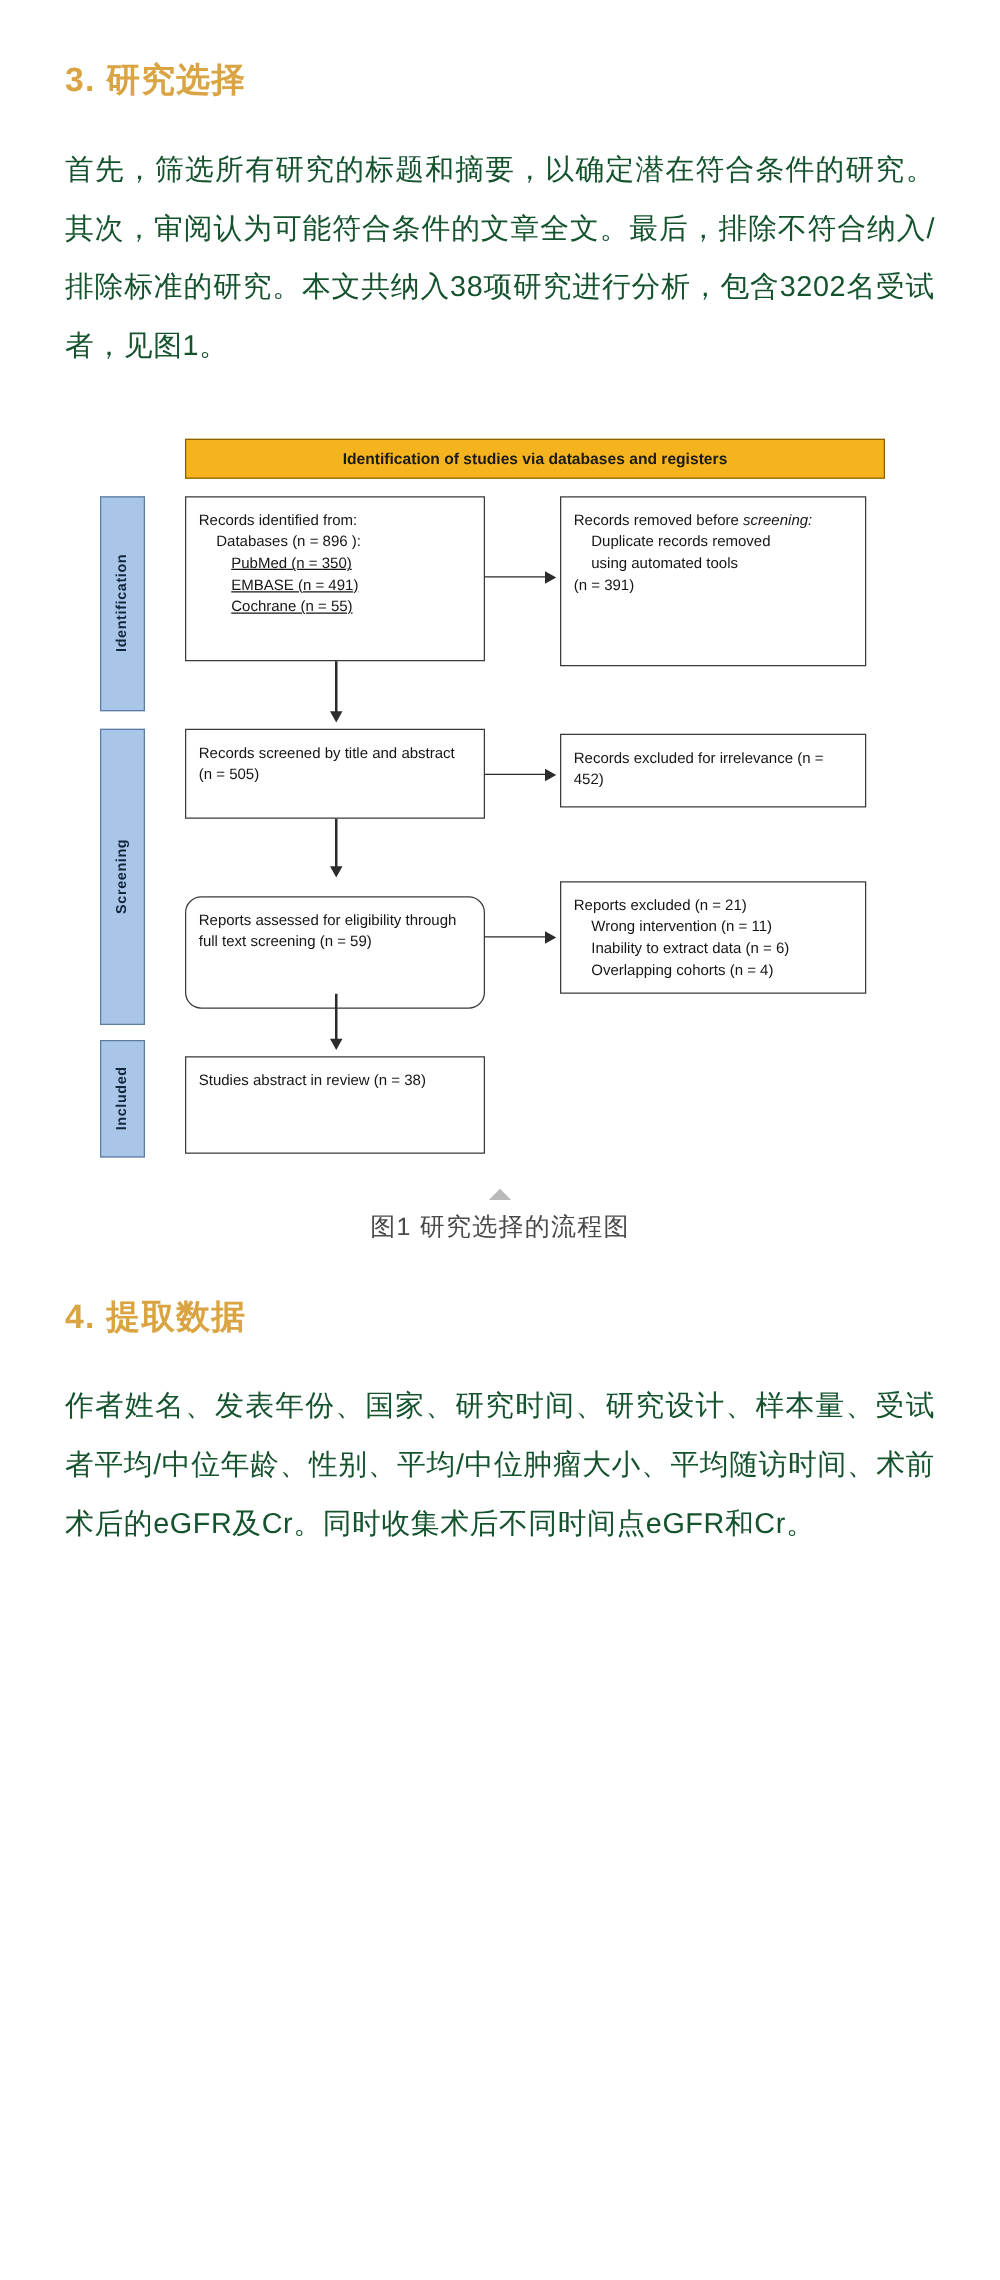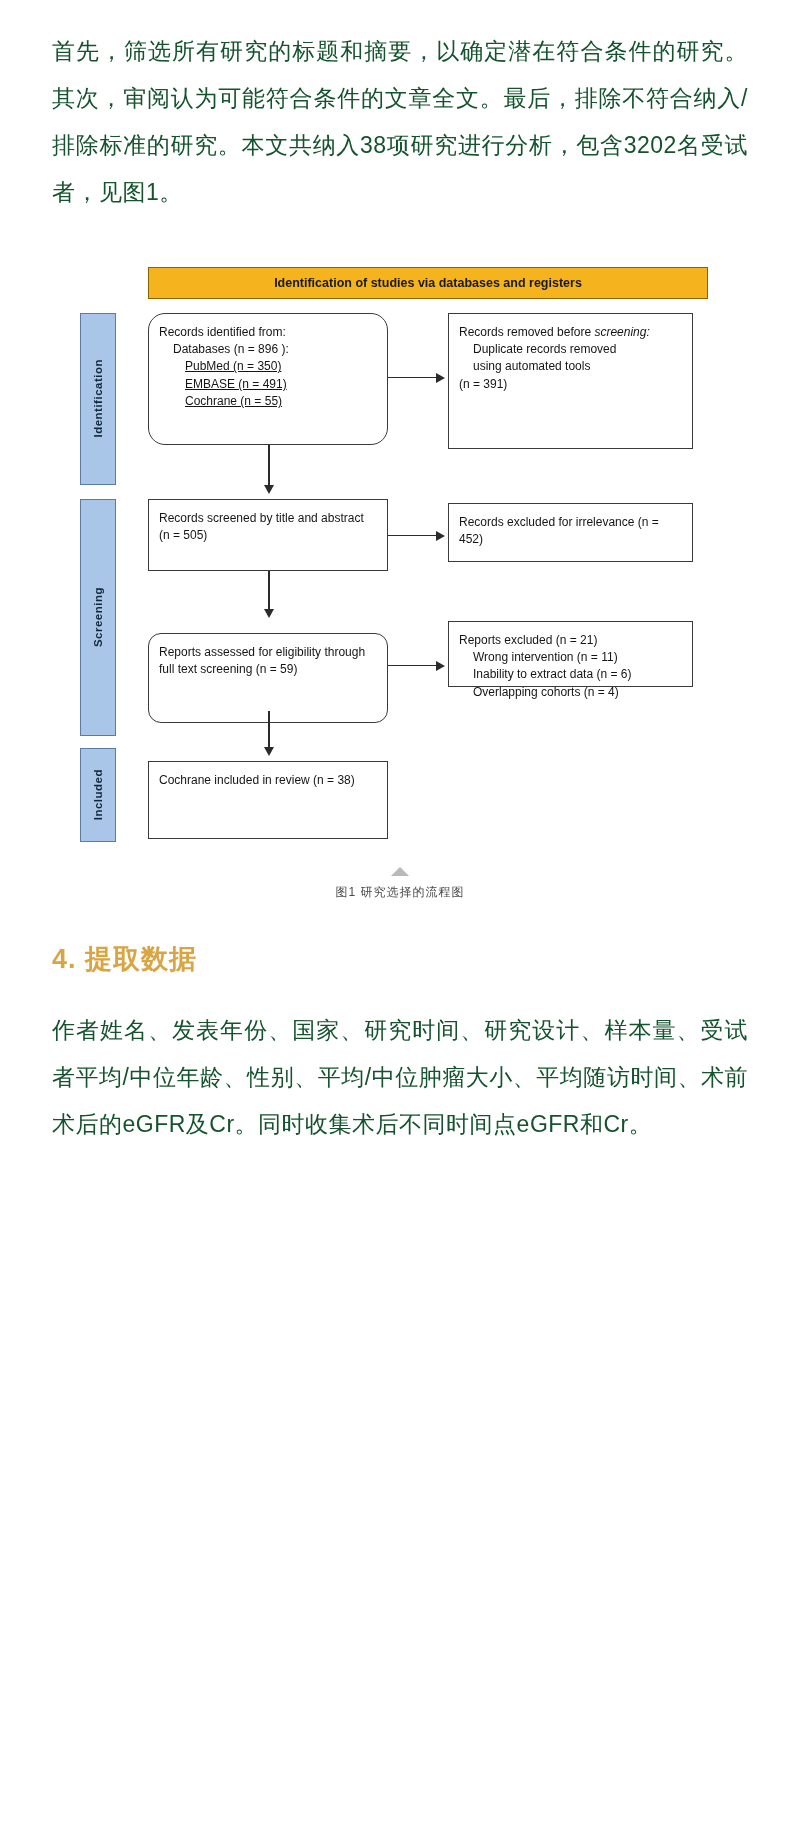--- a/index.html
+++ b/index.html
@@ -117,52 +117,53 @@
   }
   .collapse-caret {
     width: 0; height: 0;
     border-left: 9px solid transparent;
     border-right: 9px solid transparent;
     border-bottom: 9px solid #b9b9b9;
     margin: 24px auto 8px auto;
   }
   .fig-caption {
     text-align: center;
-    font-size: 12px;
+    font-size: 20px;
     color: #4a4a4a;
     letter-spacing: 1px;
     margin-bottom: 40px;
   }
 </style>
 </head>
 <body>
 
 <div class="page">
 
+  <h2 class="section-heading">3. 研究选择</h2>
 
   <p class="body-text">首先，筛选所有研究的标题和摘要，以确定潜在符合条件的研究。其次，审阅认为可能符合条件的文章全文。最后，排除不符合纳入/排除标准的研究。本文共纳入38项研究进行分析，包含3202名受试者，见图1。</p>
 
   <div class="figure-block">
     <div class="flow">
 
       <div class="flow-banner">Identification of studies via databases and registers</div>
 
       <div class="flow-grid">
 
         <div class="lane" style="top:0px; height:170px;">
           <span>Identification</span>
         </div>
         <div class="lane" style="top:186px; height:235px;">
           <span>Screening</span>
         </div>
         <div class="lane" style="top:435px; height:92px;">
           <span>Included</span>
         </div>
 
-        <div class="box" style="left:68px; top:0px; width:240px; height:132px;border-radius:17px;">
+        <div class="box" style="left:68px; top:0px; width:240px; height:132px;">
           <span>Records identified from:</span>
           <span class="ind1">Databases (n =  896 ):</span>
           <span class="ind2">PubMed (n = 350)</span>
           <span class="ind2">EMBASE (n = 491)</span>
           <span class="ind2">Cochrane (n = 55)</span>
         </div>
 
         <div class="box" style="left:368px; top:0px; width:245px; height:136px;">
           <span>Records removed before</span>
           <em><span>screening:</span></em>
@@ -192,35 +193,35 @@
 
         <div class="arrow v" style="left:188px; top:258px; height:40px;"></div>
         <div class="arrow-head down" style="left:184px; top:296px;"></div>
 
         <div class="box" style="left:68px; top:320px; width:240px; height:90px;border-radius:13px;">
           <span>Reports assessed for eligibility</span>
           <span>through full text screening</span>
           <span>(n = 59)</span>
         </div>
 
-        <div class="box" style="left:368px; top:308px; width:245px; height:66px;">
+        <div class="box" style="left:368px; top:308px; width:245px; height:90px;">
           <span>Reports excluded (n = 21)</span>
           <span class="ind1">Wrong intervention (n = 11)</span>
           <span class="ind1">Inability to extract data (n = 6)</span>
           <span class="ind1">Overlapping cohorts (n = 4)</span>
         </div>
 
         <div class="arrow h" style="left:308px; top:352px; width:48px;"></div>
         <div class="arrow-head right" style="left:356px; top:348px;"></div>
 
         <div class="arrow v" style="left:188px; top:398px; height:38px;"></div>
         <div class="arrow-head down" style="left:184px; top:434px;"></div>
 
         <div class="box" style="left:68px; top:448px; width:240px; height:78px;">
-          <span>Cochrane included in review</span>
+          <span>Studies abstract in review</span>
           <span>(n = 38)</span>
         </div>
 
       </div>
     </div>
 
     <div class="collapse-caret"></div>
     <div class="fig-caption">图1 研究选择的流程图</div>
   </div>
 

